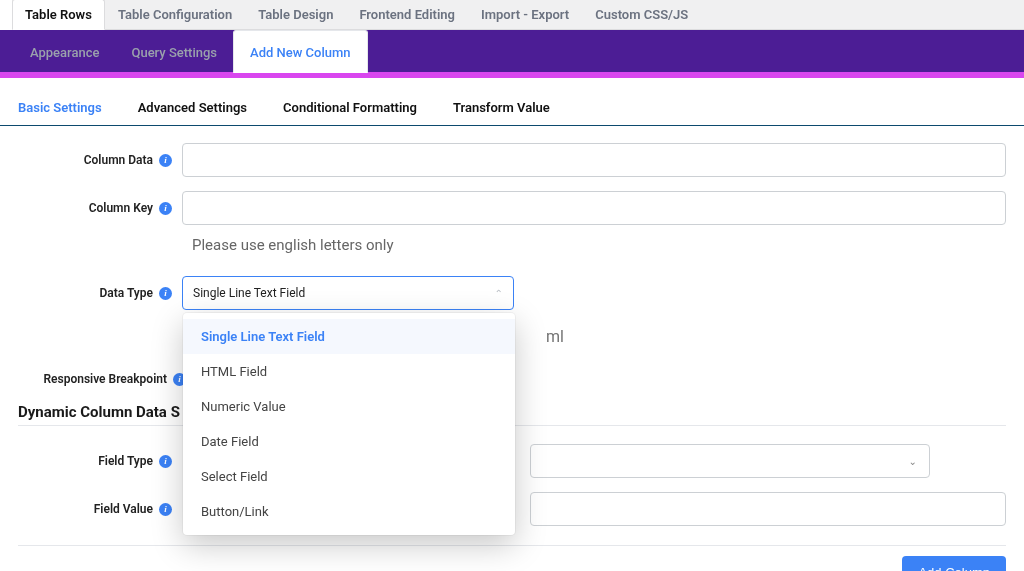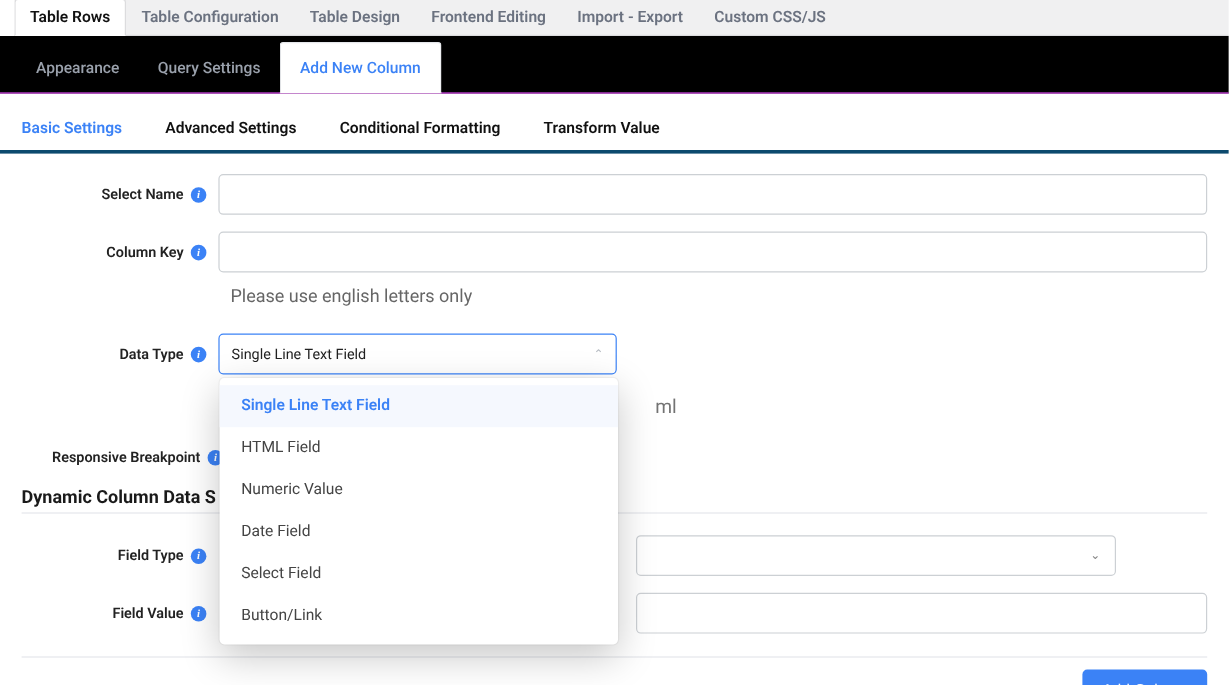--- a/index.html
+++ b/index.html
@@ -32,25 +32,25 @@
     .top-tab.active {
       background: #fff;
       border: 1px solid #dcdcde;
       border-bottom: 1px solid #fff;
       color: #111;
       margin-bottom: -1px;
       border-radius: 3px 3px 0 0;
     }
     
     .sub-tabs {
-      background: #000000;
+      background: #4c1d95;
       display: flex;
       align-items: flex-end;
       padding: 0 14px;
-      border-bottom: 1px solid #d946ef;
+      border-bottom: 6px solid #d946ef;
       height: 48px;
     }
     .sub-tab {
       padding: 14px 16px 12px;
       font-size: 13px;
       color: #9aa1ac;
       cursor: pointer;
       font-weight: 500;
     }
     .sub-tab.active {
@@ -59,21 +59,21 @@
       border: 1px solid #e5e7eb;
       border-bottom: 1px solid #fff;
       border-radius: 3px 3px 0 0;
       margin-bottom: -1px;
     }
     
     .settings-nav {
       display: flex;
       gap: 36px;
       padding: 22px 18px 10px 18px;
-      border-bottom: 3px solid #0c4a6e;
+      border-bottom: 1px solid #0c4a6e;
     }
     .settings-nav-item {
       font-size: 13px;
       font-weight: 600;
       color: #111;
       cursor: pointer;
     }
     .settings-nav-item.active {
       color: #3b82f6;
     }
@@ -244,21 +244,21 @@
   <div class="settings-nav-item active">Basic Settings</div>
   <div class="settings-nav-item">Advanced Settings</div>
   <div class="settings-nav-item">Conditional Formatting</div>
   <div class="settings-nav-item">Transform Value</div>
 </div>
 
 <div class="form-area">
 
   <div class="form-row">
     <div class="form-label-col">
-      <span>Select Name</span>
+      <span>Column Data</span>
       <span class="info-icon">i</span>
     </div>
     <div class="form-input-col">
       <input type="text" class="text-input" value="" style="">
     </div>
   </div>
 
   <div class="form-row">
     <div class="form-label-col">
       <span>Column Key</span>

